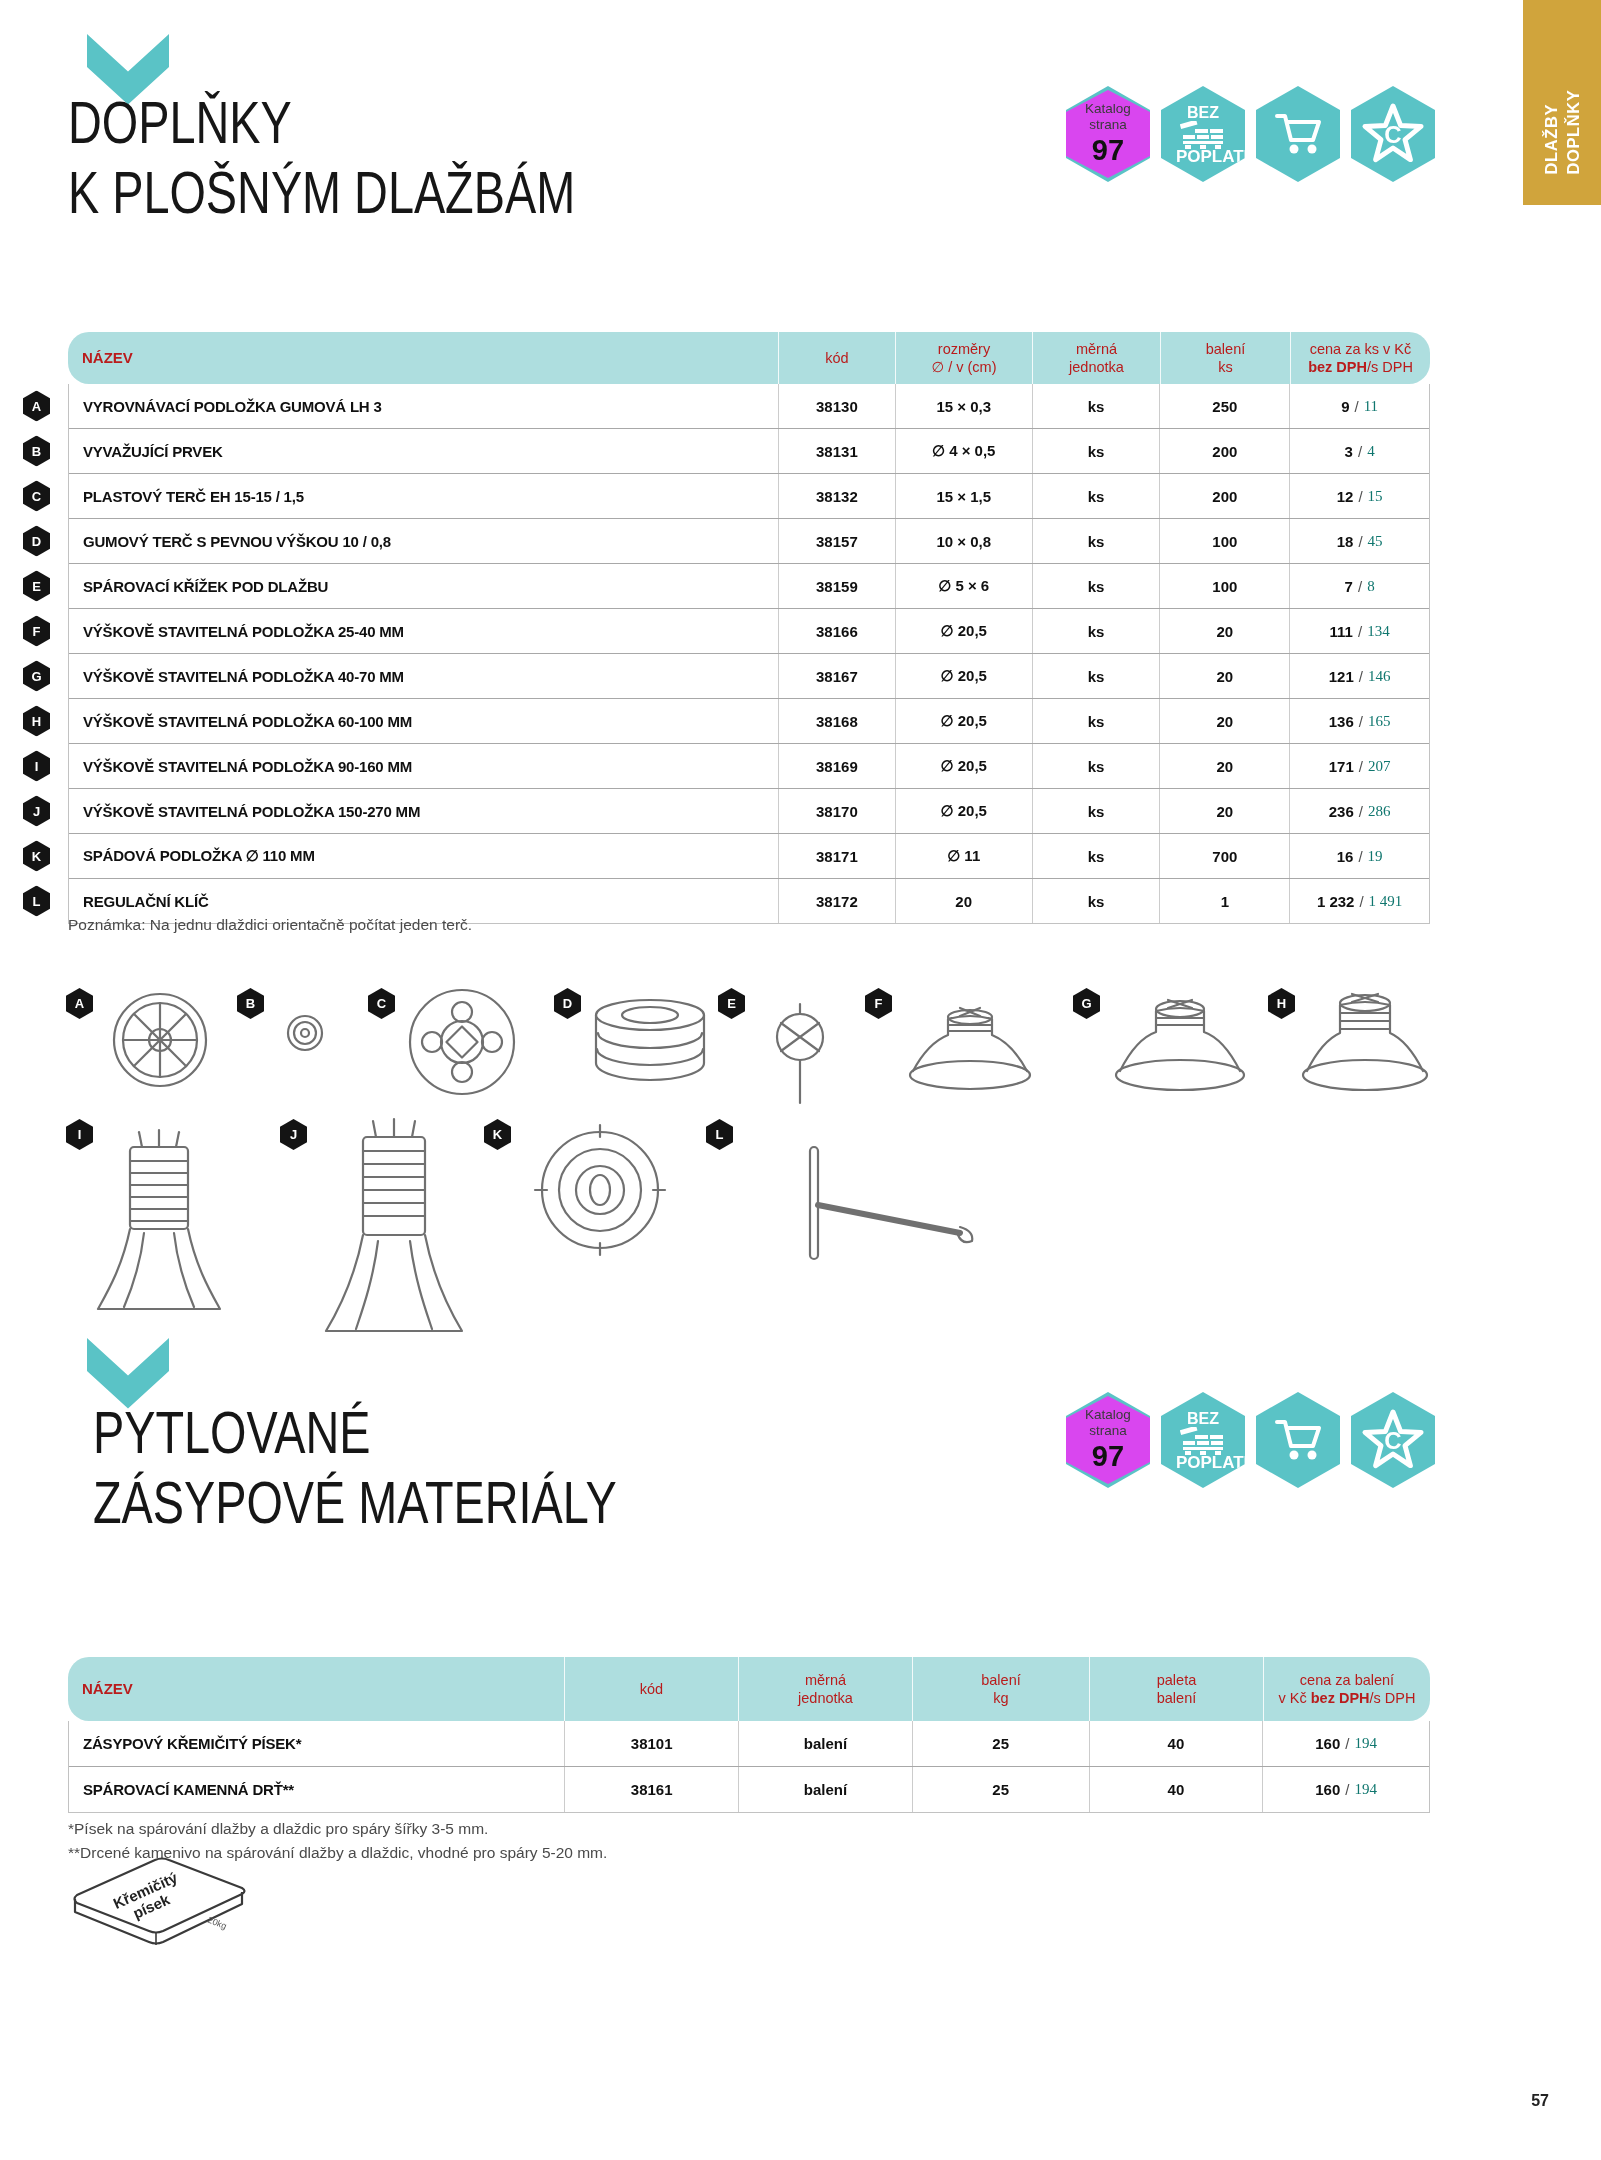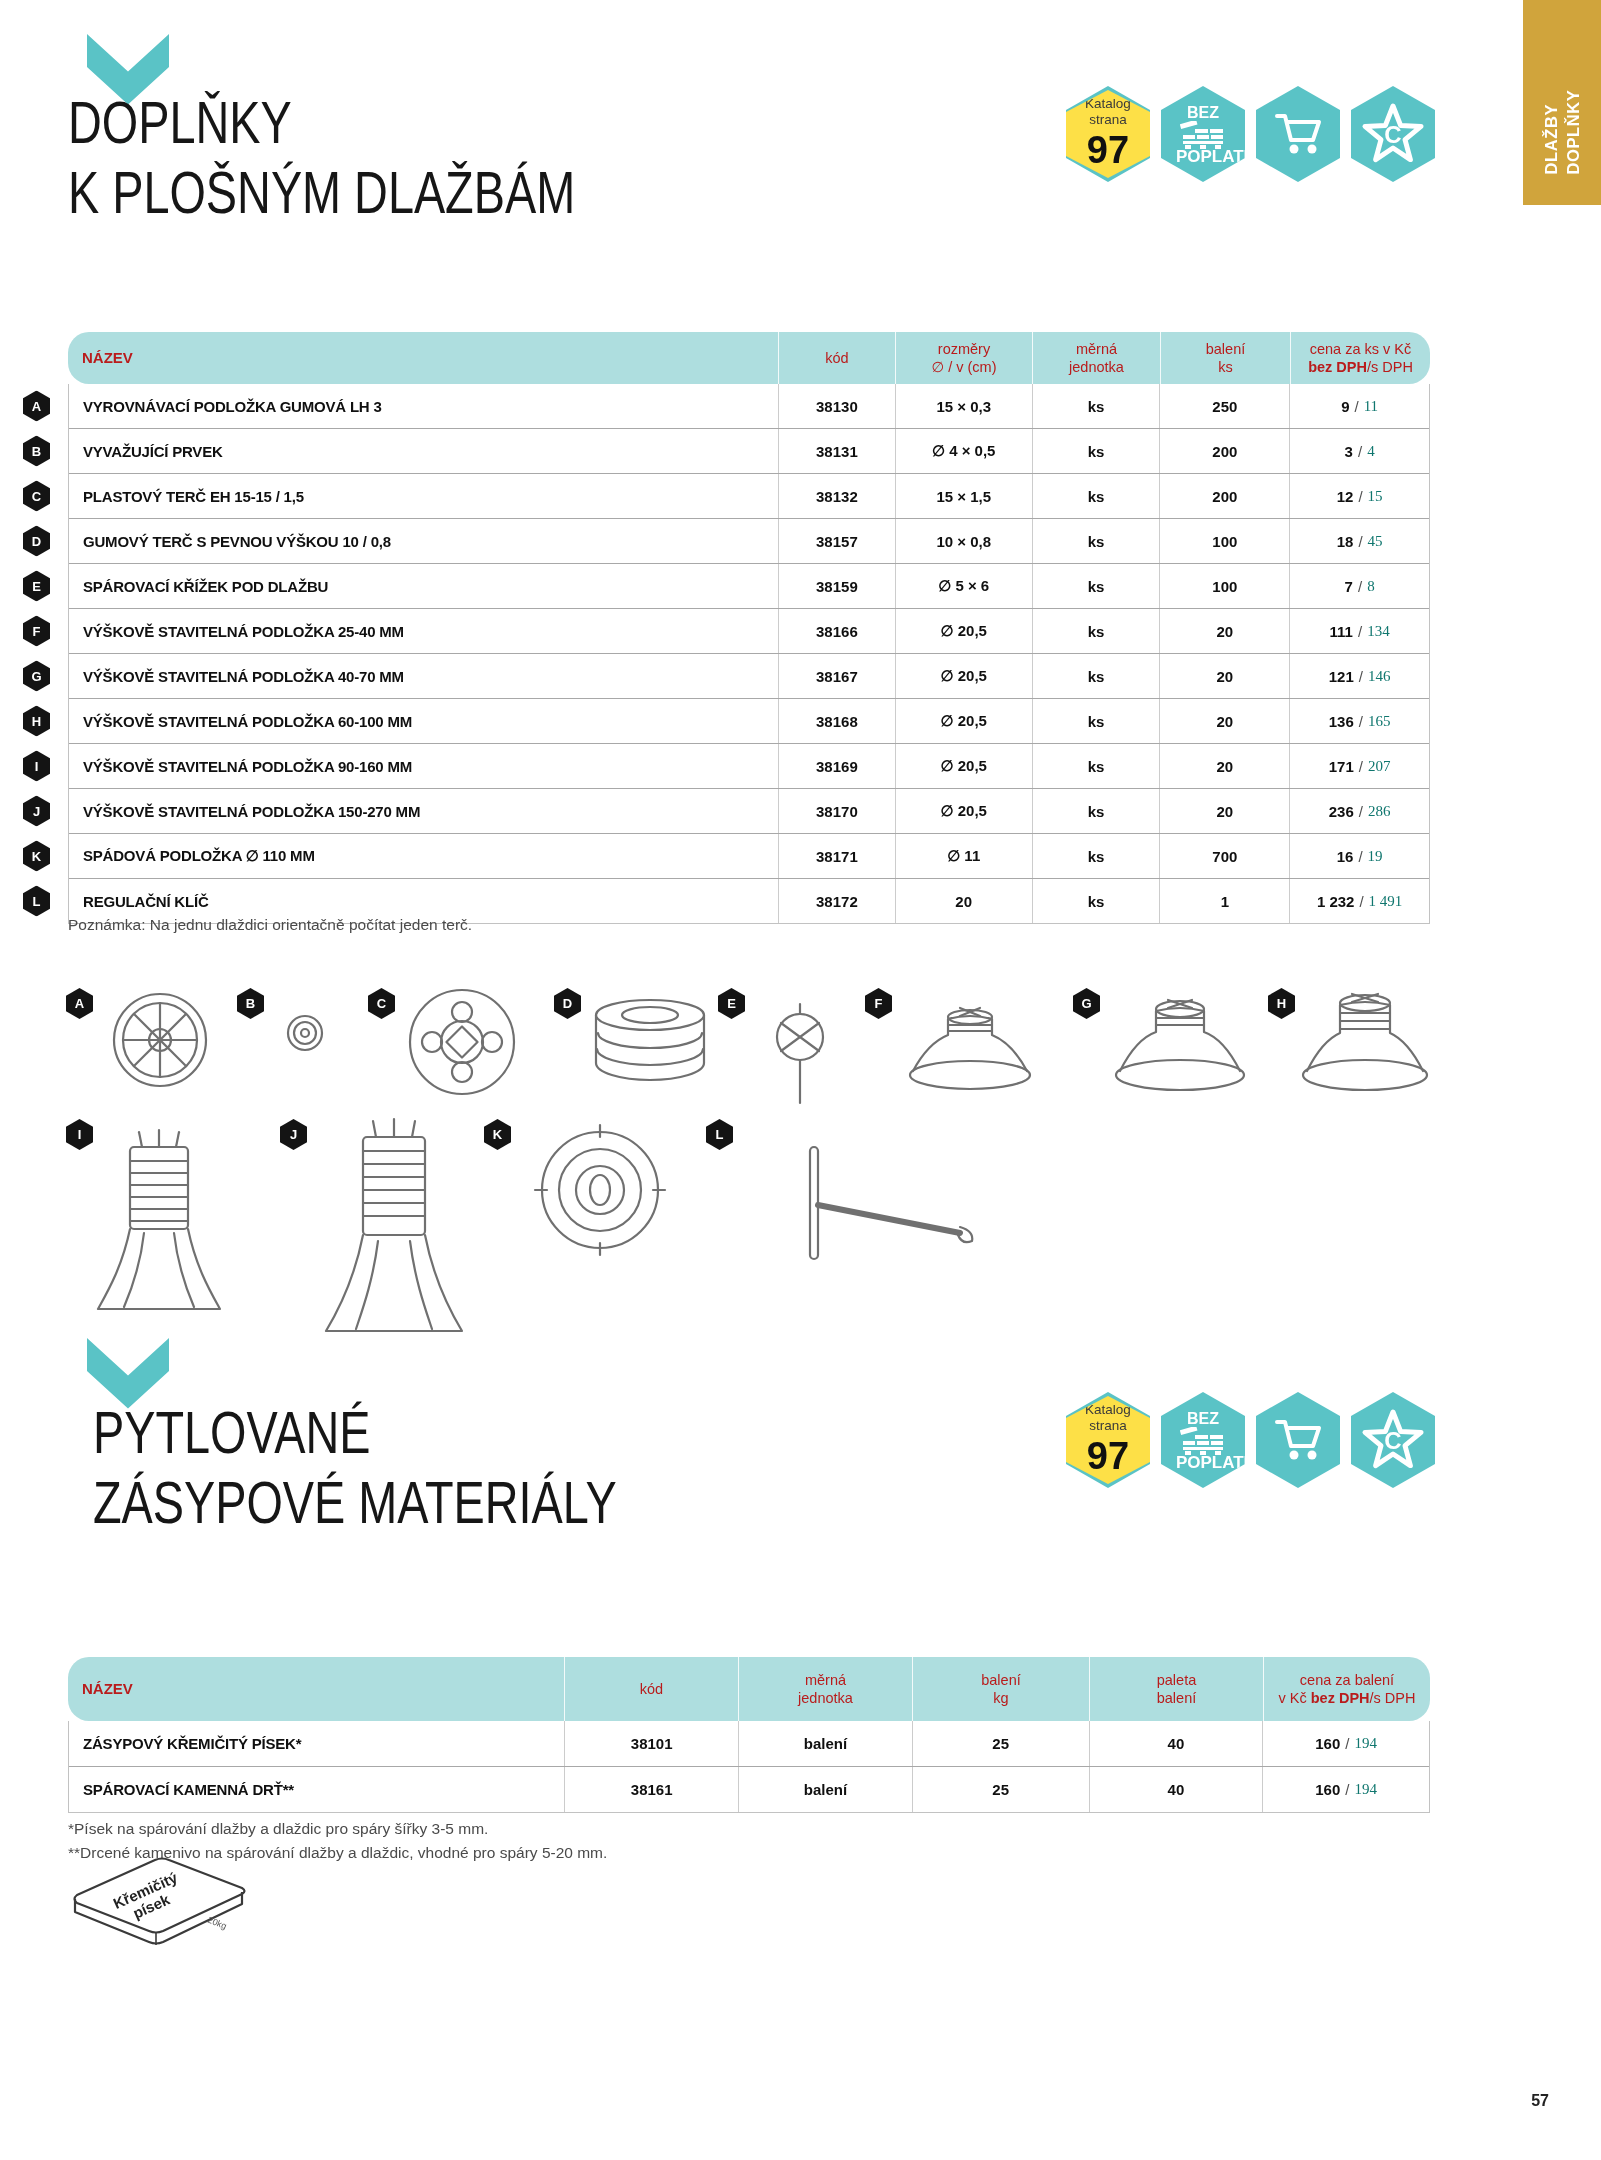--- a/index.html
+++ b/index.html
@@ -18,25 +18,25 @@
   
   .bigtitle{position:absolute;left:68px;}
   .bigtitle div{font-size:60px;line-height:70px;font-weight:400;color:#161616;
         transform:scaleX(.78);transform-origin:0 50%;white-space:nowrap;}
 
   
   .iconrow{position:absolute;right:166px;display:flex;gap:11px;}
   .hex{width:84px;height:96px;background:#5AC3C6;
        clip-path:polygon(50% 0,100% 25%,100% 75%,50% 100%,0 75%,0 25%);
        display:flex;align-items:center;justify-content:center;color:#fff;}
-  .hex-inner{width:99px;height:88px;background:#fde047;
+  .hex-inner{width:99px;height:88px;background:#d946ef;
        clip-path:polygon(50% 0,100% 25%,100% 75%,50% 100%,0 75%,0 25%);
        display:flex;flex-direction:column;align-items:center;justify-content:center;color:#333;}
   .hex-inner .kat-line{font-size:13.5px;line-height:16px;color:#3a3a3a;}
-  .hex-inner .kat-num{font-size:38px;font-weight:700;color:#111;margin-top:1px;}
+  .hex-inner .kat-num{font-size:29px;font-weight:700;color:#111;margin-top:1px;}
   .hex .fee-top{font-size:16px;font-weight:700;line-height:17px;}
   .hex .fee-bottom{font-size:17px;font-weight:700;line-height:15px;padding-left:38px;}
   .hex-col{display:flex;flex-direction:column;align-items:center;}
 
   
   .ctable{position:absolute;left:68px;width:1362px;}
   .thead{display:flex;background:#AEDEDF;color:#b91c1c;border-radius:21px;}
   .th{display:flex;flex-direction:column;justify-content:center;align-items:center;
       font-size:14.5px;line-height:18px;border-left:1px solid rgba(255,255,255,.85);box-sizing:border-box;}
   .th.first{align-items:flex-start;padding-left:14px;border-left:none;font-weight:700;font-size:15px;}

